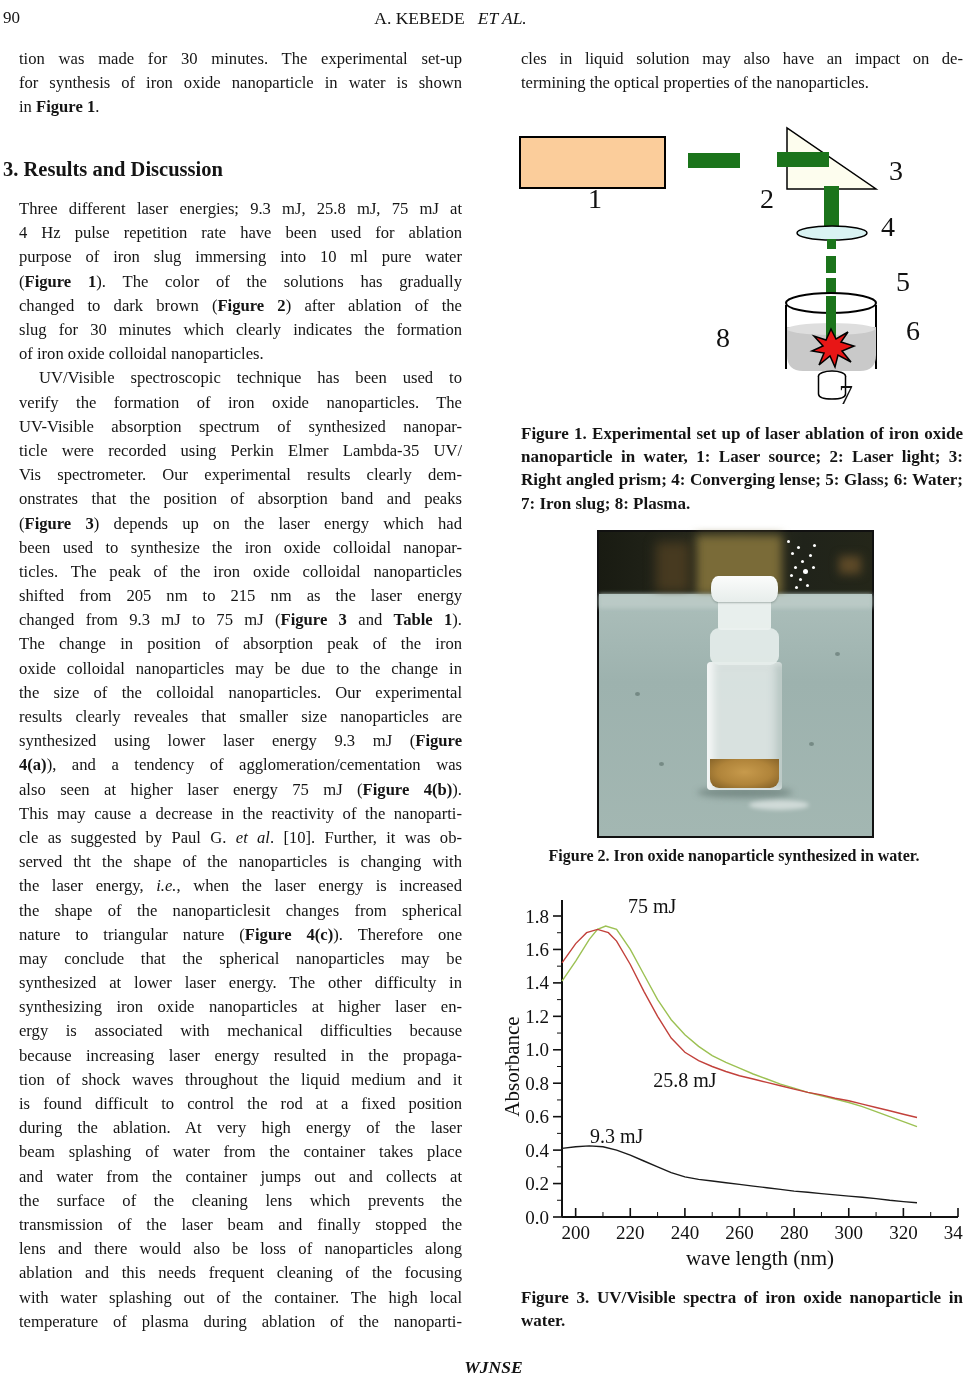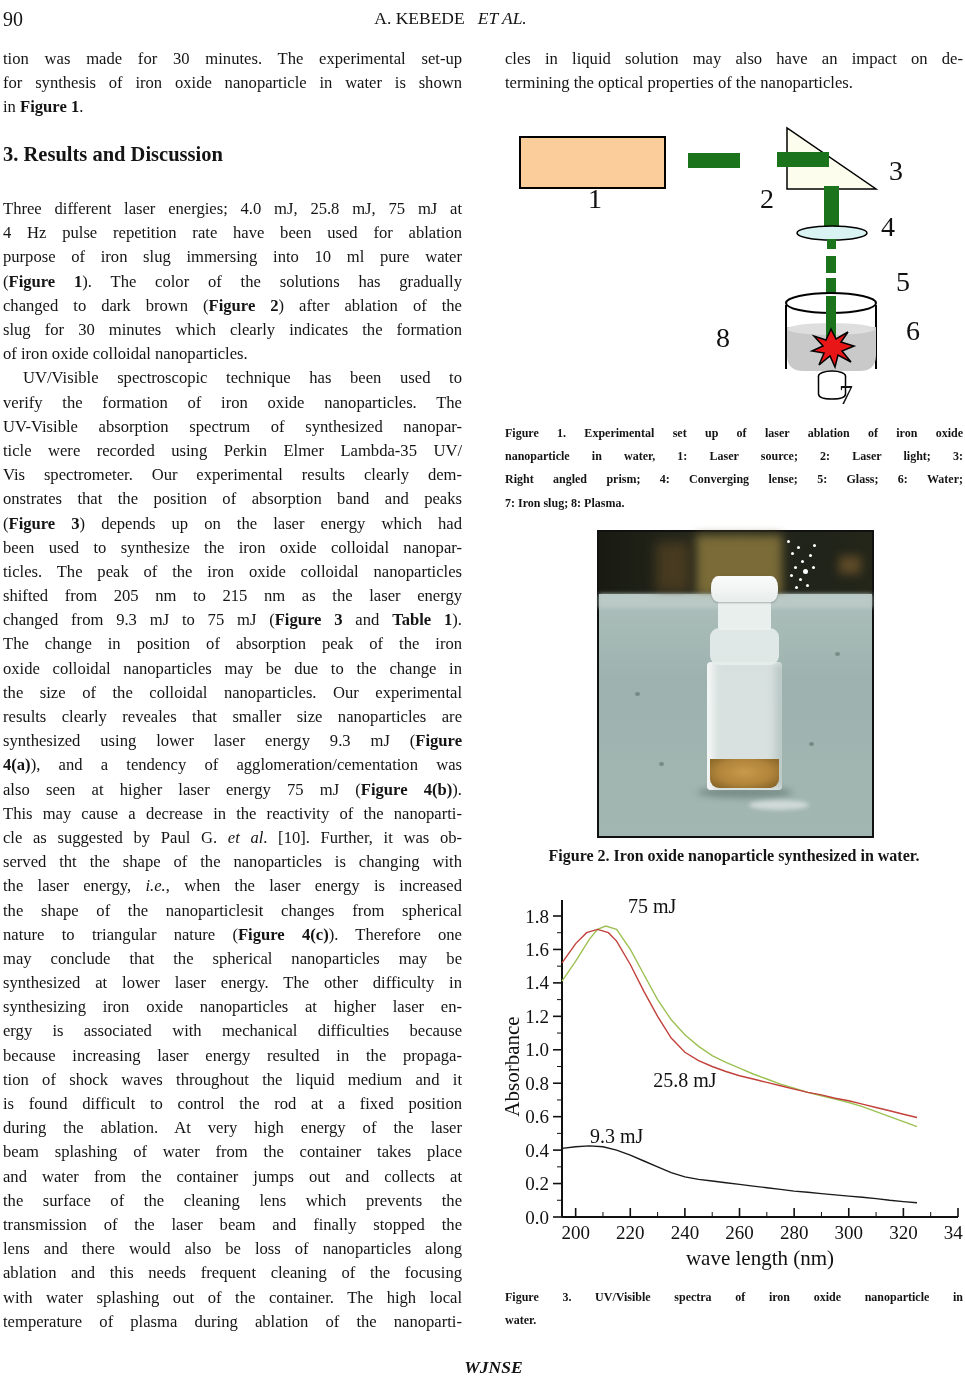--- a/index.html
+++ b/index.html
@@ -1,30 +1,30 @@
 <!DOCTYPE html>
 <html><head>
 <meta charset="utf-8">
 <style>
   html,body{margin:0;padding:0;background:#fff;}
   .page{position:relative;width:965px;height:1386px;background:#ffffff;
         font-family:"Liberation Serif",serif;color:#141414;overflow:hidden;}
   .abs{position:absolute;}
   
-  .pagenum{left:3px;top:8px;font-size:20px;}
+  .pagenum{left:3px;top:8px;font-size:17px;}
   .runhead{left:0;top:8px;width:901px;text-align:center;font-size:17.5px;}
   .runhead i{font-style:italic;}
   
   .col{width:459px;font-size:16.6px;}
-  .jline{height:24.2px;line-height:24.2px;text-align:justify;text-align-last:justify;overflow:visible;}
+  .jline{height:24.2px;line-height:24.2px;text-align:justify;text-align-last:justify;overflow:visible;margin-left:16px;}
   .jline.lastline{text-align-last:left;}
   .jline.indent{text-indent:20px;}
   .heading{font-size:20.5px;font-weight:bold;}
   
-  .caption{font-weight:bold;font-size:12px;width:458px;}
+  .caption{font-weight:bold;font-size:17px;width:458px;}
   .caption .jline{height:23.2px;line-height:23.2px;}
   .caption-center{font-weight:bold;font-size:16px;width:458px;text-align:center;}
   
   .diaglabel{position:absolute;font-size:28px;color:#111;}
   
   .photo{left:597px;top:530px;width:273px;height:304px;border:2px solid #111;
          background:linear-gradient(180deg,#b3c4c0 62px,#a9bcb8 80px,#9db2ae 150px,#a3b7b2 100%);}
   .ph{position:absolute;}
   .topband{left:0;top:0;width:273px;height:62px;
            background:linear-gradient(90deg,#191b12 0%,#23251a 30%,#2a2c1e 52%,#20231a 75%,#242619 100%);}
@@ -59,23 +59,23 @@
 <div class="page">
 
   <div class="abs pagenum">90</div>
   <div class="abs runhead"><span>A. KEBEDE</span>&nbsp;&nbsp;&nbsp;<i>ET  AL.</i></div>
 
   <div class="abs col" style="left:3px;top:47px;">
       <div class="jline">tion was made for 30 minutes. The experimental set-up</div>
       <div class="jline">for synthesis of iron oxide nanoparticle in water is shown</div>
       <div class="jline lastline">in <b>Figure 1</b>.</div>
     </div>
-  <div class="abs heading" style="left:3px;top:143px;text-align:center;">3. Results and Discussion</div>
+  <div class="abs heading" style="left:3px;top:158px;text-align:center;">3. Results and Discussion</div>
   <div class="abs col" style="left:3px;top:197px;">
-      <div class="jline">Three different laser energies; 4.0 mJ, 25.8 mJ, 75 mJ at</div>
+      <div class="jline">Three different laser energies; 9.3 mJ, 25.8 mJ, 75 mJ at</div>
       <div class="jline">4 Hz pulse repetition rate have been used for ablation</div>
       <div class="jline">purpose of iron slug immersing into 10 ml pure water</div>
       <div class="jline">(<b>Figure 1</b>). The color of the solutions has gradually</div>
       <div class="jline">changed to dark brown (<b>Figure 2</b>) after ablation of the</div>
       <div class="jline">slug for 30 minutes which clearly indicates the formation</div>
       <div class="jline lastline">of iron oxide colloidal nanoparticles.</div>
     </div>
   <div class="abs col" style="left:3px;top:366.4px;">
       <div class="jline indent">UV/Visible spectroscopic technique has been used to</div>
       <div class="jline">verify the formation of iron oxide nanoparticles. The</div>

